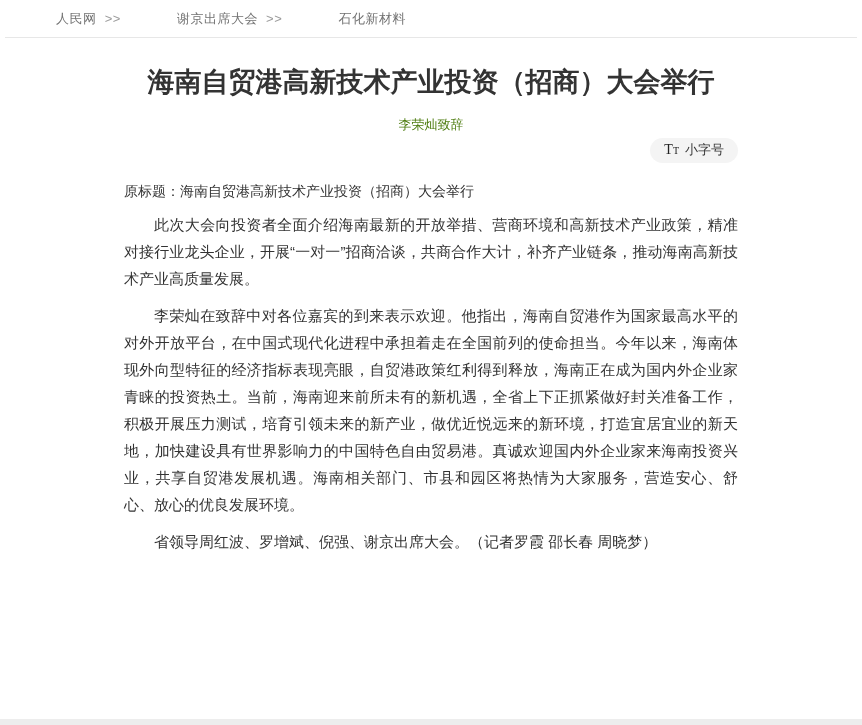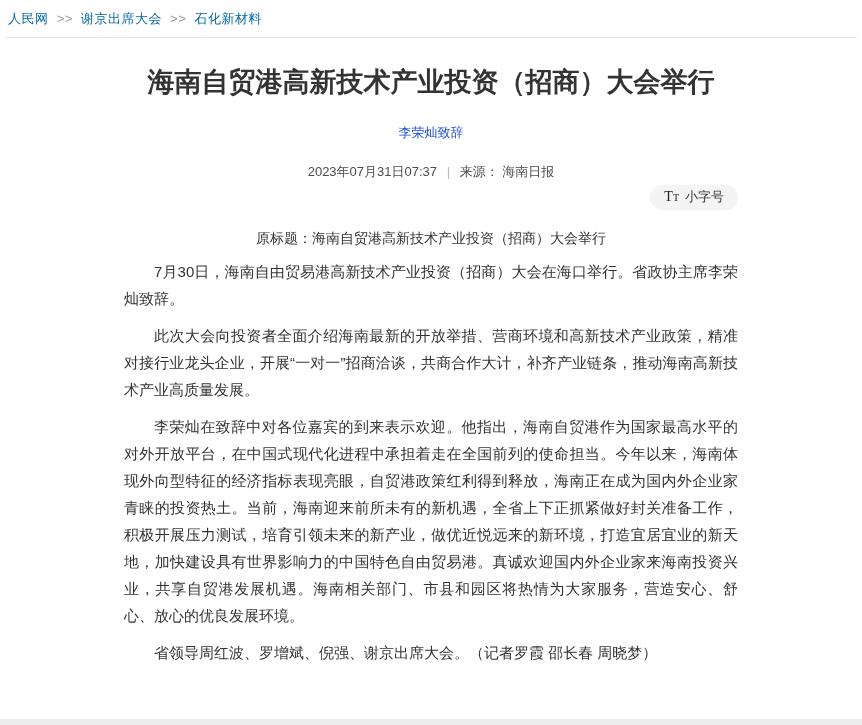--- a/index.html
+++ b/index.html
@@ -13,43 +13,44 @@
     overflow: hidden;
   }
   
   .breadcrumb {
     padding: 10px 8px 9px 8px;
     font-size: 13px;
     color: #9b9b9b;
     letter-spacing: 0.5px;
   }
   .breadcrumb a {
-    color: #0369a1;
+    color: #737373;
     text-decoration: none;
     cursor: pointer;
+    margin-left: 48px;
   }
   .breadcrumb .sep { margin: 0 4px; color: #9b9b9b; }
   .top-divider {
     border: none;
     border-top: 1px solid #e7e7e7;
     margin: 0 5px;
   }
   
   .article-header { text-align: center; }
   .article-title {
     margin: 26px auto 0 auto;
     font-size: 27px;
     line-height: 36px;
     font-weight: bold;
     color: #333;
   }
   .article-subtitle {
-    margin-top: 24px;
+    margin-top: 16px;
     font-size: 13px;
-    color: #1d4ed8;
+    color: #4d7c0f;
   }
   .article-meta {
     margin-top: 21px;
     font-size: 13px;
     color: #4c4c4c;
   }
   .article-meta .meta-sep { color: #bbbbbb; margin: 0 6px; }
   
   .toolbar {
     width: 614px;
@@ -77,21 +78,20 @@
     width: 614px;
     margin: 18px auto 0 auto;
     font-size: 15px;
     color: #333;
   }
   .original-title {
     font-size: 14px;
     line-height: 20px;
     color: #333;
     margin-bottom: 3px;
-    text-align: center;
   }
   .article-body p {
     margin: 10px 0;
     line-height: 27px;
     text-indent: 2em;
     text-align: justify;
   }
   .bottom-strip {
     position: absolute;
     left: 0;
@@ -110,37 +110,30 @@
   <a>谢京出席大会</a>
   <span class="sep">&gt;&gt;</span>
   <a>石化新材料</a>
 </div>
 
 <hr class="top-divider">
 
 <div class="article-header">
   <h1 class="article-title">海南自贸港高新技术产业投资（招商）大会举行</h1>
   <div class="article-subtitle">李荣灿致辞</div>
-  <div class="article-meta">
-    <span>2023年07月31日07:37</span>
-    <span class="meta-sep">|</span>
-    <span>来源：</span>
-    <span>海南日报</span>
-  </div>
 </div>
 
 <div class="toolbar">
   <div class="font-size-pill">
     <span class="tt-icon"><span class="t-big">T</span><span class="t-small">T</span></span>
     <span>小字号</span>
   </div>
 </div>
 
 <div class="article-body">
   <div class="original-title">原标题：海南自贸港高新技术产业投资（招商）大会举行</div>
-  <p>7月30日，海南自由贸易港高新技术产业投资（招商）大会在海口举行。省政协主席李荣灿致辞。</p>
   <p>此次大会向投资者全面介绍海南最新的开放举措、营商环境和高新技术产业政策，精准对接行业龙头企业，开展“一对一”招商洽谈，共商合作大计，补齐产业链条，推动海南高新技术产业高质量发展。</p>
   <p>李荣灿在致辞中对各位嘉宾的到来表示欢迎。他指出，海南自贸港作为国家最高水平的对外开放平台，在中国式现代化进程中承担着走在全国前列的使命担当。今年以来，海南体现外向型特征的经济指标表现亮眼，自贸港政策红利得到释放，海南正在成为国内外企业家青睐的投资热土。当前，海南迎来前所未有的新机遇，全省上下正抓紧做好封关准备工作，积极开展压力测试，培育引领未来的新产业，做优近悦远来的新环境，打造宜居宜业的新天地，加快建设具有世界影响力的中国特色自由贸易港。真诚欢迎国内外企业家来海南投资兴业，共享自贸港发展机遇。海南相关部门、市县和园区将热情为大家服务，营造安心、舒心、放心的优良发展环境。</p>
   <p>省领导周红波、罗增斌、倪强、谢京出席大会。（记者罗霞 邵长春 周晓梦）</p>
 
 </div>
 
 <div class="bottom-strip"></div>
 
 </body></html>

